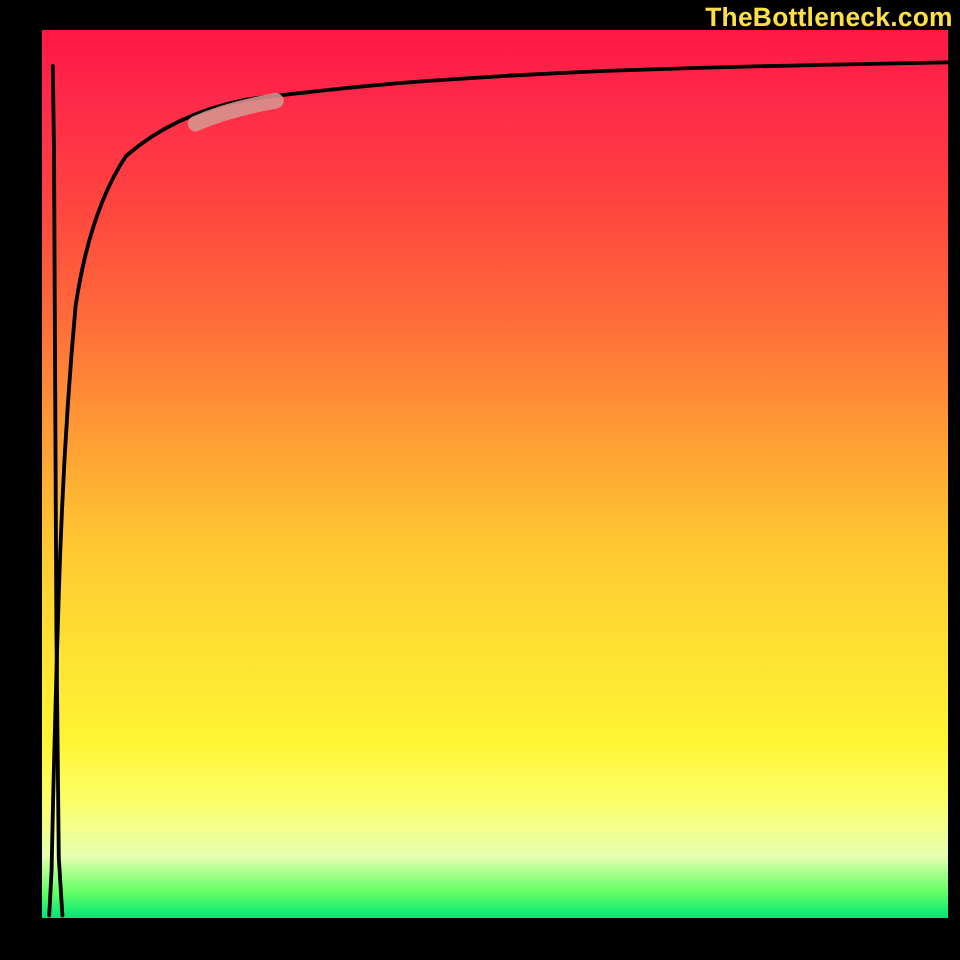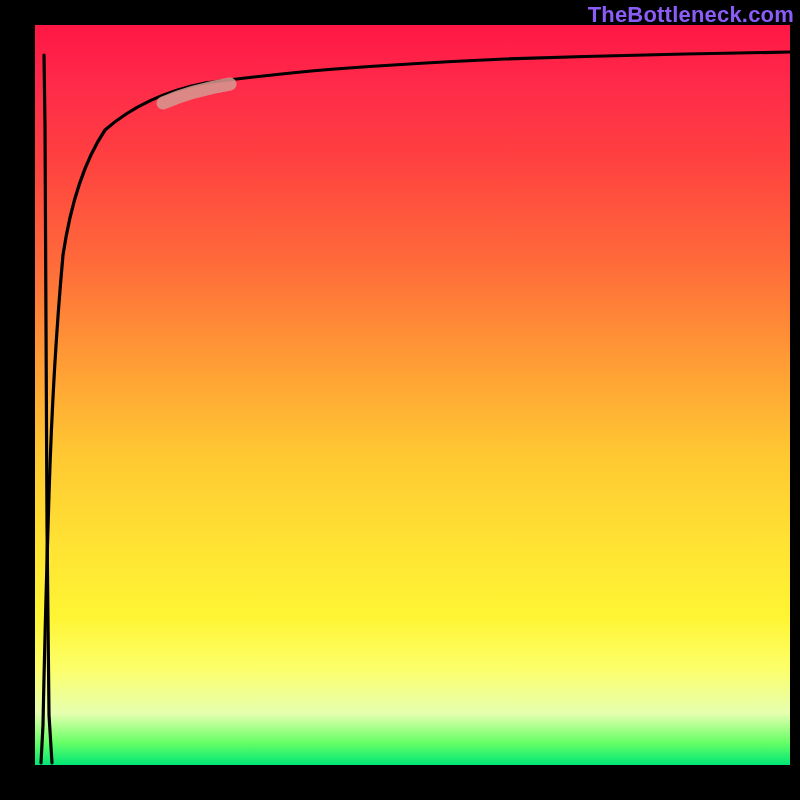--- a/index.html
+++ b/index.html
@@ -44,21 +44,21 @@
     width: 755px;
     height: 740px;
     pointer-events: none;
   }
   .watermark {
     position: absolute;
     top: 2px;
     right: 6px;
     font-size: 22px;
     font-weight: 600;
-    color: #8b5cf6;
+    color: #fde047;
     letter-spacing: 0.2px;
   }
 </style>
 </head>
 <body>
 
 <div class="frame">
 
   <div class="plot-area"></div>
 

